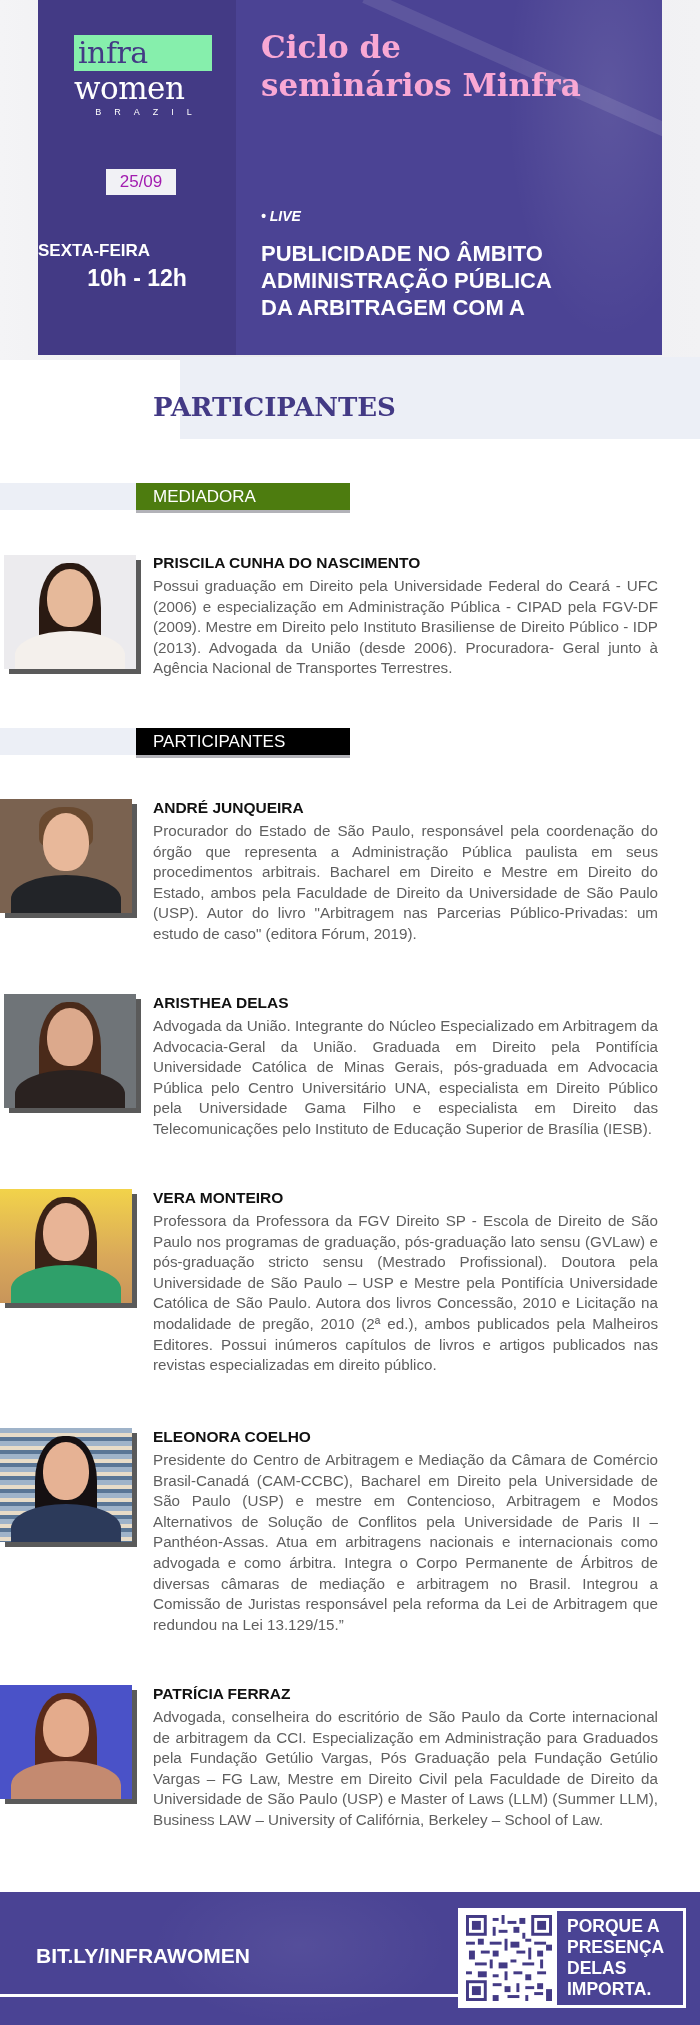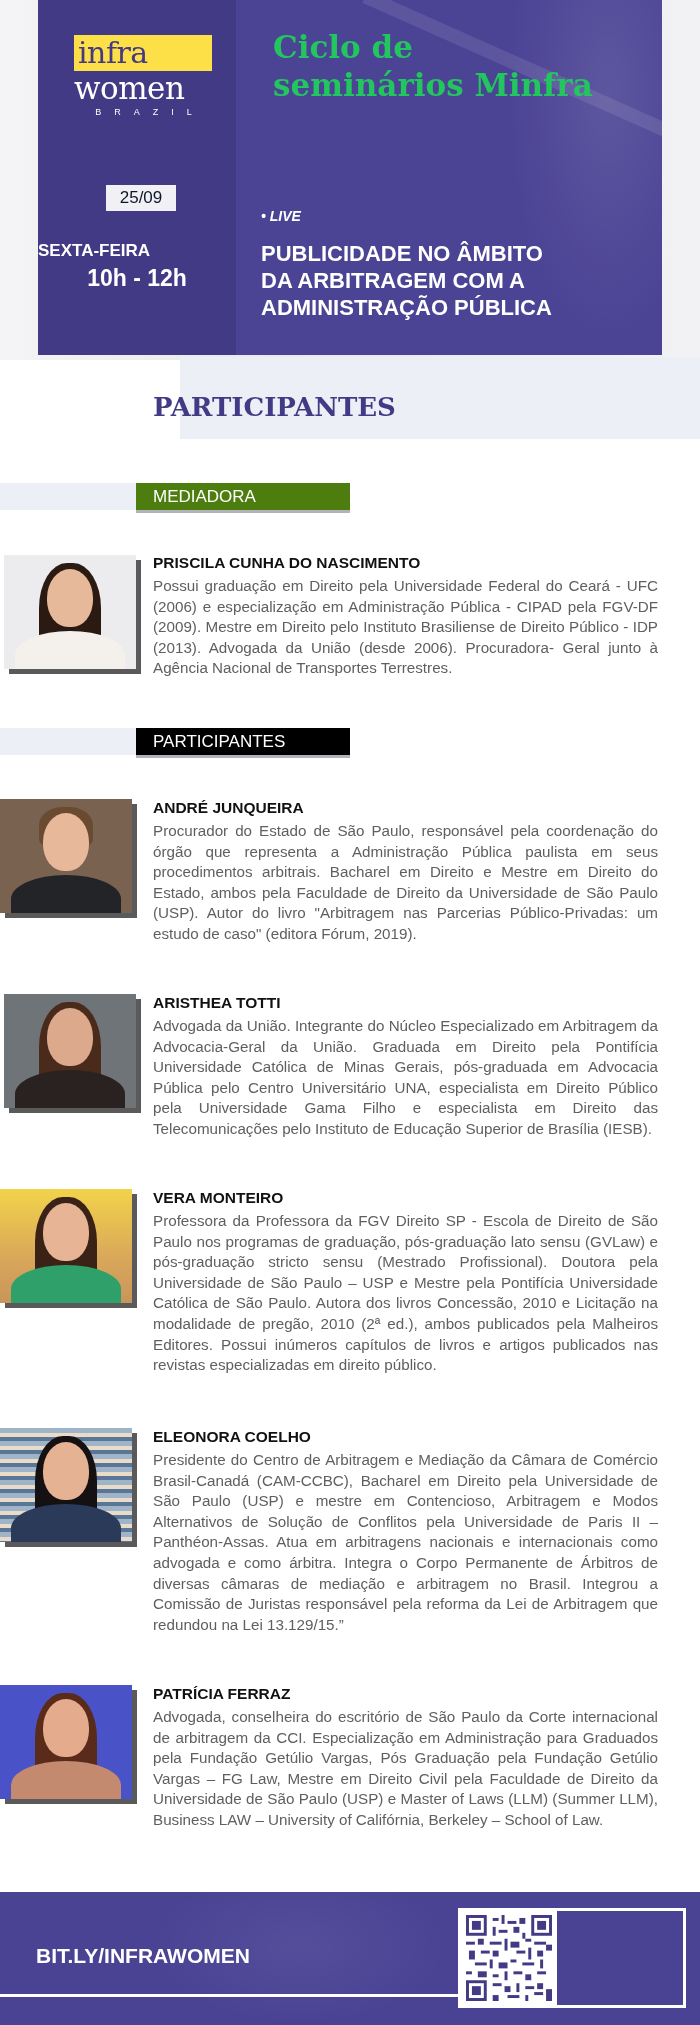--- a/index.html
+++ b/index.html
@@ -9,29 +9,29 @@
   
   .hero-bg { position: absolute; left: 0; top: 0; width: 700px; height: 360px;
     background: linear-gradient(90deg, #f4f4f6 0%, #e9e9ec 40%, #f2f2f4 100%); }
   .hero { position: absolute; left: 38px; top: 0; width: 624px; height: 355px; background: #4b4394; overflow: hidden; }
   .hero-left { position: absolute; left: 0; top: 0; width: 198px; height: 355px; background: #433a85; }
   .hero-photo-shade { position: absolute; left: 460px; top: -20px; width: 220px; height: 380px;
     background: radial-gradient(ellipse at 50% 30%, rgba(255,255,255,0.10), rgba(0,0,0,0) 65%); }
   .hero-diag { position: absolute; left: 330px; top: -10px; width: 380px; height: 14px; background: rgba(255,255,255,0.10); transform: rotate(24deg); transform-origin: left top; }
 
   .logo { position: absolute; left: 36px; top: 35px; width: 140px; }
-  .logo-infra { display: block; background: #fde047; color: #433a85; font-family: "DejaVu Serif", serif; font-size: 30px; line-height: 36px; padding-left: 4px; width: 138px; letter-spacing: -0.5px; }
+  .logo-infra { display: block; background: #86efac; color: #433a85; font-family: "DejaVu Serif", serif; font-size: 30px; line-height: 36px; padding-left: 4px; width: 138px; letter-spacing: -0.5px; }
   .logo-women { display: block; color: #ffffff; font-family: "DejaVu Serif", serif; font-size: 31px; line-height: 34px; letter-spacing: -0.5px; }
   .logo-brazil { display: block; color: #ffffff; font-size: 9px; letter-spacing: 13px; text-align: center; margin-top: 2px; padding-left: 12px; font-weight: normal; }
 
-  .date-box { position: absolute; left: 68px; top: 185px; width: 70px; height: 26px; background: #f1f1f5; color: #0f172a; font-size: 17px; line-height: 26px; text-align: center; }
+  .date-box { position: absolute; left: 68px; top: 169px; width: 70px; height: 26px; background: #f1f1f5; color: #a21caf; font-size: 17px; line-height: 26px; text-align: center; }
   .weekday { position: absolute; left: 0; top: 241px; width: 198px; text-align: left; color: #fff; font-weight: bold; font-size: 17px; }
   .time { position: absolute; left: 0; top: 265px; width: 198px; text-align: center; color: #fff; font-weight: bold; font-size: 23px; }
 
-  .hero-title { position: absolute; left: 223px; top: 28px; color: #22c55e; font-family: "DejaVu Serif", serif; font-weight: bold; font-size: 31px; line-height: 38px; margin-left: 12px; }
+  .hero-title { position: absolute; left: 223px; top: 28px; color: #f9a8d4; font-family: "DejaVu Serif", serif; font-weight: bold; font-size: 31px; line-height: 38px; }
   .live { position: absolute; left: 223px; top: 208px; color: #fff; font-style: italic; font-size: 14px; font-weight: bold; }
   .topic { position: absolute; left: 223px; top: 240px; width: 400px; color: #fff; font-weight: bold; font-size: 22px; line-height: 27px; }
 
   
   .band { position: absolute; left: 180px; top: 357px; width: 520px; height: 82px; background: #eceff6; }
   .section-title { position: absolute; left: 153px; top: 392px; color: #433a85; font-family: "DejaVu Serif", serif; font-weight: bold; font-size: 26px; letter-spacing: 0; }
 
   .tag-band { position: absolute; left: 0; width: 350px; height: 27px; background: #eceff6; }
   .tag { position: absolute; left: 136px; width: 214px; height: 27px; color: #fff; font-size: 17px; line-height: 27px; padding-left: 17px; box-shadow: 0 3px 0 #b2b2b8; }
   .tag.purple { background: #4d7c0f; }
@@ -74,22 +74,22 @@
     <div class="weekday">SEXTA-FEIRA</div>
     <div class="time">10h - 12h</div>
   </div>
   <div class="hero-title">
     <div>Ciclo de</div>
     <div>seminários Minfra</div>
   </div>
   <div class="live">• LIVE</div>
   <div class="topic">
     <div>PUBLICIDADE NO ÂMBITO</div>
+    <div>ADMINISTRAÇÃO PÚBLICA</div>
     <div>DA ARBITRAGEM COM A</div>
-    <div>ADMINISTRAÇÃO PÚBLICA</div>
   </div>
 </div>
 
 <div class="band"></div>
 <div class="section-title">PARTICIPANTES</div>
 
 <div class="tag-band" style="top:483px;"></div>
 <div class="tag purple" style="top:483px;">MEDIADORA</div>
 
 <div class="person" style="top:554px;">
@@ -114,21 +114,21 @@
   <div class="pname">ANDRÉ JUNQUEIRA</div>
   <div class="pbio">Procurador do Estado de São Paulo, responsável pela coordenação do órgão que representa a Administração Pública paulista em seus procedimentos arbitrais. Bacharel em Direito e Mestre em Direito do Estado, ambos pela Faculdade de Direito da Universidade de São Paulo (USP). Autor do livro "Arbitragem nas Parcerias Público-Privadas: um estudo de caso" (editora Fórum, 2019).</div>
 </div>
 
 <div class="person" style="top:994px;">
   <div class="photo" style="background:#6f7478;">
     <div class="hair" style="background:#4a2a1a;"></div>
     <div class="head" style="background:#dca98c;"></div>
     <div class="body" style="background:#2a2220;"></div>
   </div>
-  <div class="pname">ARISTHEA TOTTI</div>
+  <div class="pname">ARISTHEA DELAS</div>
   <div class="pbio">Advogada da União. Integrante do Núcleo Especializado em Arbitragem da Advocacia-Geral da União. Graduada em Direito pela Pontifícia Universidade Católica de Minas Gerais, pós-graduada em Advocacia Pública pelo Centro Universitário UNA, especialista em Direito Público pela Universidade Gama Filho e especialista em Direito das Telecomunicações pelo Instituto de Educação Superior de Brasília (IESB).</div>
 </div>
 
 <div class="person" style="top:1189px;">
   <div class="photo" style="left:0; background:linear-gradient(180deg,#f2d34a 0%,#d9a85a 60%,#c8955a 100%);">
     <div class="hair" style="background:#3a2216;"></div>
     <div class="head" style="background:#e8b496;"></div>
     <div class="body" style="background:#2fa06a;"></div>
   </div>
   <div class="pname">VERA MONTEIRO</div>
@@ -214,14 +214,20 @@
             <rect x="20" y="24" width="3" height="1"></rect>
             <rect x="24" y="23" width="2" height="2"></rect>
           <rect x="9" y="27" width="2" height="2"></rect>
             <rect x="14" y="27" width="4" height="1"></rect>
             <rect x="20" y="27" width="1" height="2"></rect>
             <rect x="23" y="26" width="3" height="1"></rect>
             <rect x="27" y="25" width="2" height="4"></rect>
         </g>
       </svg>
     </div>
+    <div class="slogan">
+      <div>PORQUE A</div>
+      <div>PRESENÇA</div>
+      <div>DELAS</div>
+      <div>IMPORTA.</div>
+    </div>
   </div>
 </div>
 
 </body></html>

